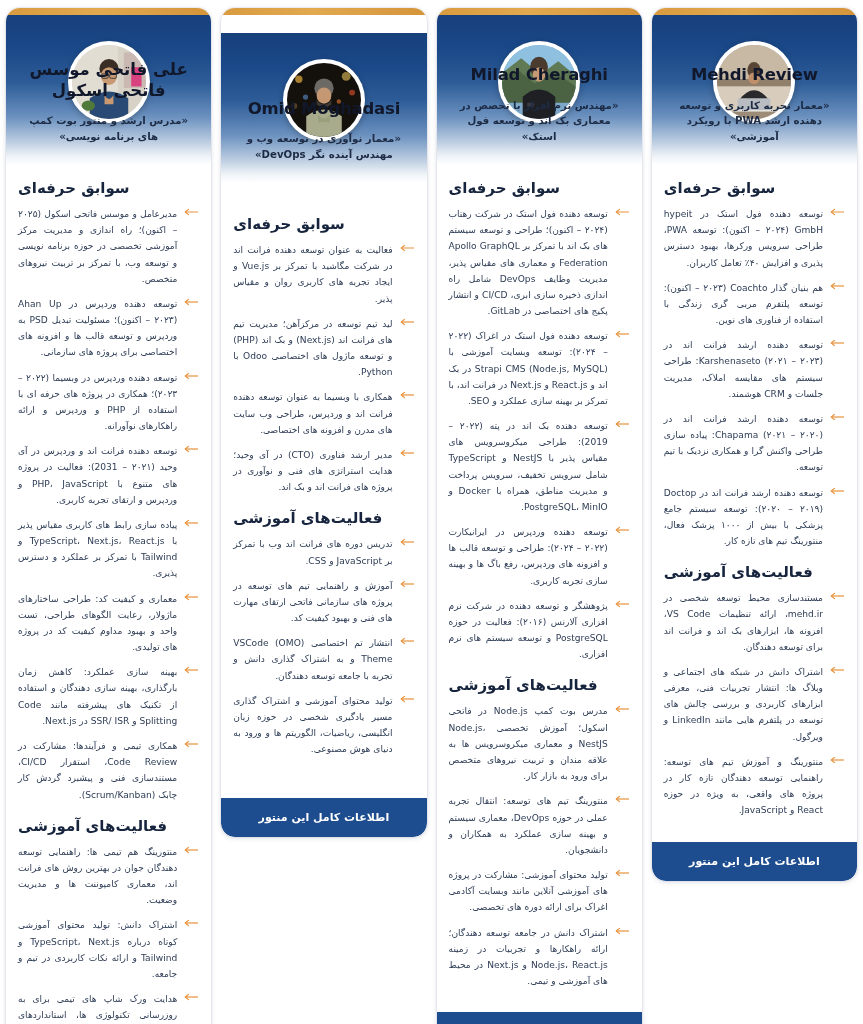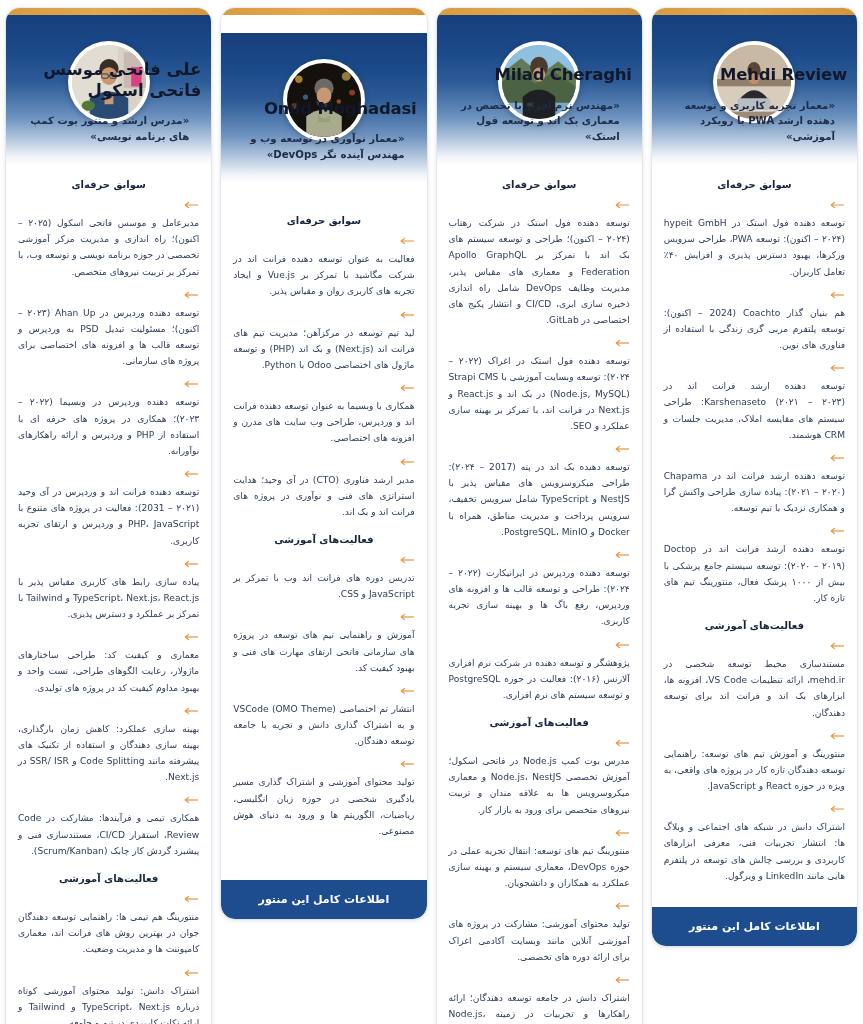--- a/index.html
+++ b/index.html
@@ -62,21 +62,21 @@
     border-radius: 50%;
     overflow: hidden;
     position: relative;
   }
   .avatar svg { display: block; width: 100%; height: 100%; }
 
   .identity {
     position: absolute;
     bottom: 8px; left: 0; right: 0;
     padding: 0 10px;
-    text-align: right;
+    text-align: center;
   }
   .person-name {
     font-size: 16.5px;
     font-weight: bold;
     color: #12182b;
     line-height: 1.28;
     letter-spacing: -.2px;
     margin: 0 0 5px 0;
   }
   .person-tagline {
@@ -88,32 +88,31 @@
     direction: rtl;
   }
 
   .body {
     padding: 6px 12px 14px 12px;
     direction: rtl;
     text-align: right;
     flex: 1 1 auto;
   }
   .section-title {
-    font-size: 10px;
+    font-size: 15px;
     font-weight: bold;
     color: #16243d;
     margin: 14px 0 9px 0;
-    text-align: center;
+    text-align: left;
   }
   .section-title.first { margin-top: 8px; }
   ul.items { list-style: none; margin: 0; padding: 0; }
   ul.items li {
     position: relative;
     display: flex;
-    flex-direction: column;
     align-items: flex-start;
     gap: 6px;
     margin-bottom: 9px;
   }
   .arrow-icon {
     flex: none;
     width: 16px;
     margin-top: 2px;
     color: #e8913a;
     line-height: 1;
@@ -191,21 +190,21 @@
             </span>
             <span class="item-text">توسعه دهنده فول استک در hypeit GmbH (۲۰۲۴ – اکنون): توسعه PWA، طراحی سرویس ورکرها، بهبود دسترس پذیری و افزایش ۴۰٪ تعامل کاربران.</span>
           </li>
           <li>
             <span class="arrow-icon">
               <svg width="16" height="8" viewBox="0 0 16 8">
                 <line x1="15" y1="4" x2="3" y2="4" stroke="currentColor" stroke-width="1.2"></line>
                 <polyline points="5.5,1.4 2.2,4 5.5,6.6" fill="none" stroke="currentColor" stroke-width="1.2" stroke-linecap="round" stroke-linejoin="round"></polyline>
               </svg>
             </span>
-            <span class="item-text">هم بنیان گذار Coachto (2024 – اکنون): توسعه پلتفرم مربی گری زندگی با استفاده از فناوری های نوین.</span>
+            <span class="item-text">هم بنیان گذار Coachto (۲۰۲۳ – اکنون): توسعه پلتفرم مربی گری زندگی با استفاده از فناوری های نوین.</span>
           </li>
           <li>
             <span class="arrow-icon">
               <svg width="16" height="8" viewBox="0 0 16 8">
                 <line x1="15" y1="4" x2="3" y2="4" stroke="currentColor" stroke-width="1.2"></line>
                 <polyline points="5.5,1.4 2.2,4 5.5,6.6" fill="none" stroke="currentColor" stroke-width="1.2" stroke-linecap="round" stroke-linejoin="round"></polyline>
               </svg>
             </span>
             <span class="item-text">توسعه دهنده ارشد فرانت اند در Karshenaseto (۲۰۲۱ – ۲۰۲۳): طراحی سیستم های مقایسه املاک، مدیریت جلسات و CRM هوشمند.</span>
           </li>
@@ -239,30 +238,30 @@
             </span>
             <span class="item-text">مستندسازی محیط توسعه شخصی در mehd.ir، ارائه تنظیمات VS Code، افزونه ها، ابزارهای بک اند و فرانت اند برای توسعه دهندگان.</span>
           </li>
           <li>
             <span class="arrow-icon">
               <svg width="16" height="8" viewBox="0 0 16 8">
                 <line x1="15" y1="4" x2="3" y2="4" stroke="currentColor" stroke-width="1.2"></line>
                 <polyline points="5.5,1.4 2.2,4 5.5,6.6" fill="none" stroke="currentColor" stroke-width="1.2" stroke-linecap="round" stroke-linejoin="round"></polyline>
               </svg>
             </span>
+            <span class="item-text">اشتراک دانش در شبکه های اجتماعی و وبلاگ ها: انتشار تجربیات فنی، معرفی ابزارهای کاربردی و بررسی چالش های توسعه در پلتفرم هایی مانند LinkedIn و ویرگول.</span>
+          </li>
+          <li>
+            <span class="arrow-icon">
+              <svg width="16" height="8" viewBox="0 0 16 8">
+                <line x1="15" y1="4" x2="3" y2="4" stroke="currentColor" stroke-width="1.2"></line>
+                <polyline points="5.5,1.4 2.2,4 5.5,6.6" fill="none" stroke="currentColor" stroke-width="1.2" stroke-linecap="round" stroke-linejoin="round"></polyline>
+              </svg>
+            </span>
             <span class="item-text">منتورینگ و آموزش تیم های توسعه: راهنمایی توسعه دهندگان تازه کار در پروژه های واقعی، به ویژه در حوزه React و JavaScript.</span>
-          </li>
-          <li>
-            <span class="arrow-icon">
-              <svg width="16" height="8" viewBox="0 0 16 8">
-                <line x1="15" y1="4" x2="3" y2="4" stroke="currentColor" stroke-width="1.2"></line>
-                <polyline points="5.5,1.4 2.2,4 5.5,6.6" fill="none" stroke="currentColor" stroke-width="1.2" stroke-linecap="round" stroke-linejoin="round"></polyline>
-              </svg>
-            </span>
-            <span class="item-text">اشتراک دانش در شبکه های اجتماعی و وبلاگ ها: انتشار تجربیات فنی، معرفی ابزارهای کاربردی و بررسی چالش های توسعه در پلتفرم هایی مانند LinkedIn و ویرگول.</span>
           </li>
         </ul>
     </div>
     <button class="cta">اطلاعات کامل این منتور</button>
   </div>
 
   <div class="card col-2">
     <div class="accent"></div>
     <div class="hero">
       <div class="avatar-wrap">
@@ -305,21 +304,21 @@
             </span>
             <span class="item-text">توسعه دهنده فول استک در اغراک (۲۰۲۲ – ۲۰۲۴): توسعه وبسایت آموزشی با Strapi CMS (Node.js, MySQL) در بک اند و React.js و Next.js در فرانت اند، با تمرکز بر بهینه سازی عملکرد و SEO.</span>
           </li>
           <li>
             <span class="arrow-icon">
               <svg width="16" height="8" viewBox="0 0 16 8">
                 <line x1="15" y1="4" x2="3" y2="4" stroke="currentColor" stroke-width="1.2"></line>
                 <polyline points="5.5,1.4 2.2,4 5.5,6.6" fill="none" stroke="currentColor" stroke-width="1.2" stroke-linecap="round" stroke-linejoin="round"></polyline>
               </svg>
             </span>
-            <span class="item-text">توسعه دهنده بک اند در پته (2017 – ۲۰۲۴): طراحی میکروسرویس های مقیاس پذیر با NestJS و TypeScript شامل سرویس تخفیف، سرویس پرداخت و مدیریت مناطق، همراه با Docker و PostgreSQL، MinIO.</span>
+            <span class="item-text">توسعه دهنده بک اند در پته (۲۰۲۲ – 2019): طراحی میکروسرویس های مقیاس پذیر با NestJS و TypeScript شامل سرویس تخفیف، سرویس پرداخت و مدیریت مناطق، همراه با Docker و PostgreSQL، MinIO.</span>
           </li>
           <li>
             <span class="arrow-icon">
               <svg width="16" height="8" viewBox="0 0 16 8">
                 <line x1="15" y1="4" x2="3" y2="4" stroke="currentColor" stroke-width="1.2"></line>
                 <polyline points="5.5,1.4 2.2,4 5.5,6.6" fill="none" stroke="currentColor" stroke-width="1.2" stroke-linecap="round" stroke-linejoin="round"></polyline>
               </svg>
             </span>
             <span class="item-text">توسعه دهنده وردپرس در ایرانیکارت (۲۰۲۲ – ۲۰۲۴): طراحی و توسعه قالب ها و افزونه های وردپرس، رفع باگ ها و بهینه سازی تجربه کاربری.</span>
           </li>

